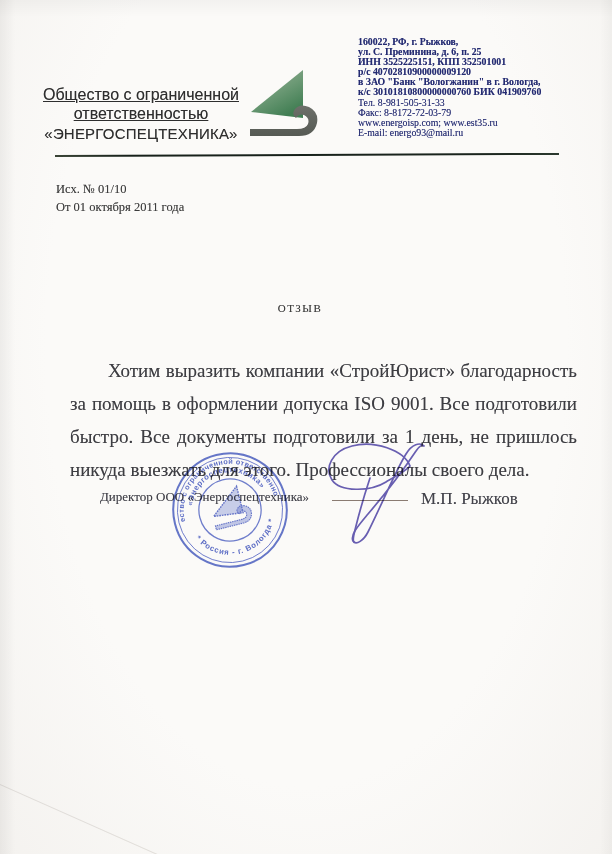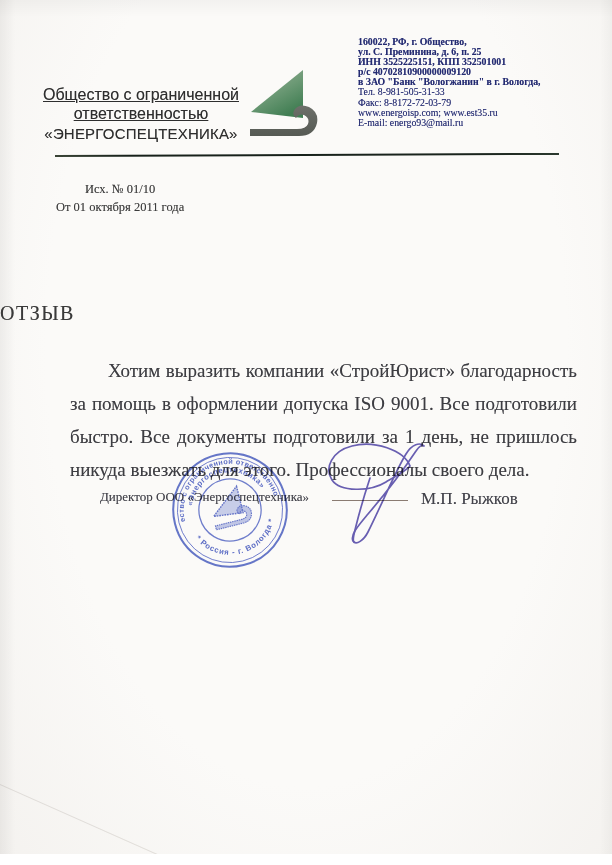--- a/index.html
+++ b/index.html
@@ -46,26 +46,25 @@
   .separator{
     position:absolute;left:55px;top:154px;width:504px;height:2px;
     background:linear-gradient(90deg,#3a4436,#16201a 15%,#1a241d 85%,#2c3a2f);
     transform:rotate(-0.25deg);
   }
   
   .reference{
     position:absolute;left:56px;top:180px;
     font-size:12.5px;color:#3b3b3b;line-height:18px;
     text-shadow:0 0 0.4px rgba(59,59,59,0.4);
-    text-align:center;
   }
   
   .doc-title{
-    position:absolute;left:0;top:302px;width:600px;
-    font-size:20px;color:#3a3a3a;letter-spacing:1.5px;
+    position:absolute;left:0;top:302px;width:600px;text-align:center;
+    font-size:11px;color:#3a3a3a;letter-spacing:1.5px;
     text-shadow:0 0 0.4px rgba(58,58,58,0.45);
   }
   .body-par{
     position:absolute;left:54px;top:338px;width:507px;
     font-size:19px;line-height:33px;color:#3d3d42;
     text-align:justify;text-indent:38px;margin:16px;
     text-shadow:0 0 0.4px rgba(61,61,66,0.4);
   }
   
   .sig-position{
@@ -113,25 +112,26 @@
       <linearGradient id="hullGrad" x1="0" y1="0" x2="0" y2="1">
         <stop offset="0" stop-color="#6d706a"></stop>
         <stop offset="1" stop-color="#565a54"></stop>
       </linearGradient>
     </defs>
     <path d="M 60 4 L 60 52 L 8 46 Z" fill="url(#sailGrad)"></path>
     <path d="M 7 70 L 56 70 Q 71 70 74 57 Q 76 46 66 41 Q 57 37 52 43 Q 48 48 53 52 Q 56 47 61 49 Q 67 52 65 58 Q 63 63 54 63 L 7 63 Z" fill="url(#hullGrad)"></path>
   </svg>
 
   <div class="contact-block">
-    <div class="b">160022, РФ, г. Общество,</div>
+    <div class="b">160022, РФ, г. Рыжков,</div>
     <div class="b">ул. С. Преминина, д. 6, п. 25</div>
     <div class="b">ИНН 3525225151, КПП 352501001</div>
     <div class="b">р/с 40702810900000009120</div>
     <div class="b">в ЗАО "Банк "Вологжанин" в г. Вологда,</div>
+    <div class="b">к/с 30101810800000000760 БИК 041909760</div>
     <div>Тел. 8-981-505-31-33</div>
     <div>Факс: 8-8172-72-03-79</div>
     <div>www.energoisp.com; www.est35.ru</div>
     <div>E-mail: energo93@mail.ru</div>
   </div>
 
   <div class="separator"></div>
 
   <div class="reference">
     <div>Исх. № 01/10</div>

